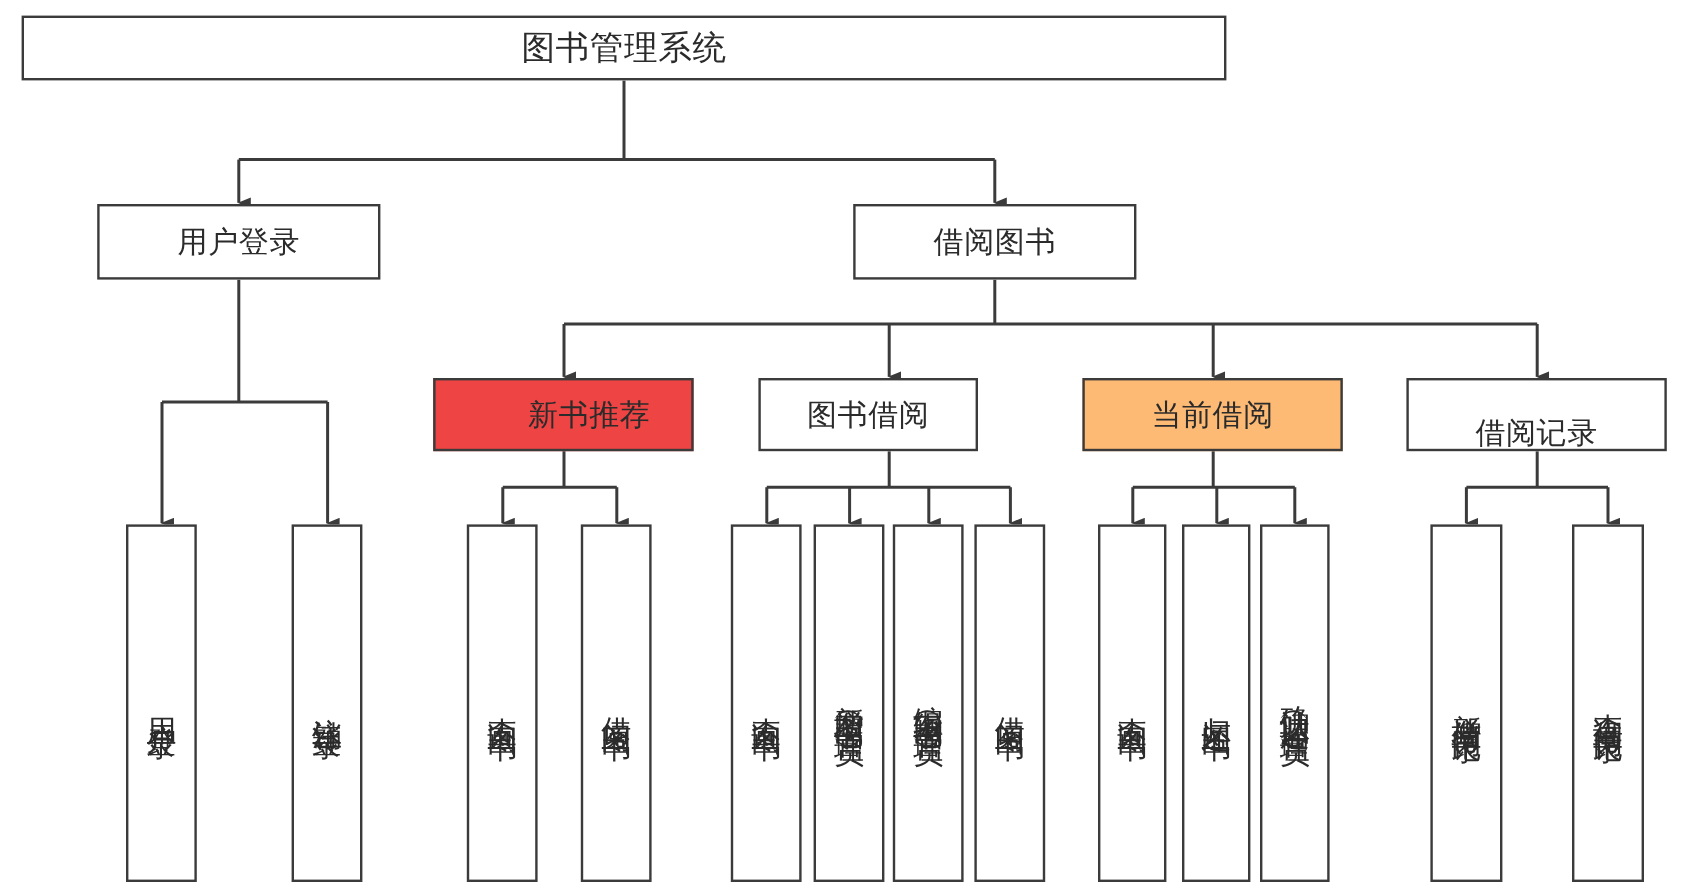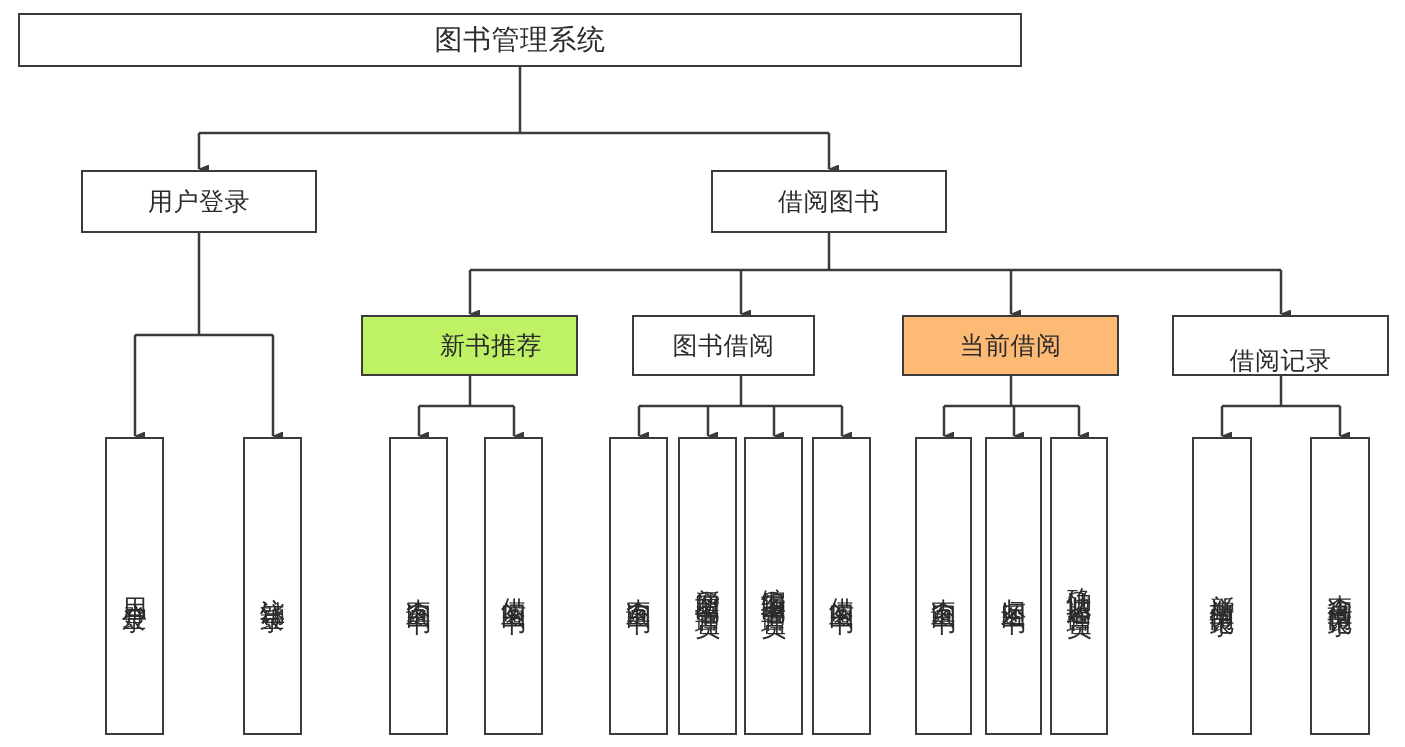--- a/index.html
+++ b/index.html
@@ -127,21 +127,21 @@
   <div id="nodes-layer">
       <div class="node horiz root" style="left: 18px; top: 13px; width: 1004px; height: 54px; border-color: rgb(59, 59, 59); background: rgb(255, 255, 255); color: rgb(43, 43, 43);">
         <span class="label">图书管理系统</span>
       </div>
       <div class="node horiz" style="left: 81px; top: 170px; width: 236px; height: 63px; border-color: rgb(59, 59, 59); background: rgb(255, 255, 255); color: rgb(43, 43, 43);">
         <span class="label">用户登录</span>
       </div>
       <div class="node horiz" style="left: 711px; top: 170px; width: 236px; height: 63px; border-color: rgb(59, 59, 59); background: rgb(255, 255, 255); color: rgb(43, 43, 43);">
         <span class="label">借阅图书</span>
       </div>
-      <div class="node horiz" style="left: 361px; top: 315px; width: 217px; height: 61px; border-color: rgb(59, 59, 59); background: #bef264; color: rgb(43, 43, 43); padding-left: 43px;">
+      <div class="node horiz" style="left: 361px; top: 315px; width: 217px; height: 61px; border-color: rgb(59, 59, 59); background: #ef4444; color: rgb(43, 43, 43); padding-left: 43px;">
         <span class="label">新书推荐</span>
       </div>
       <div class="node horiz" style="left: 632px; top: 315px; width: 183px; height: 61px; border-color: rgb(59, 59, 59); background: rgb(255, 255, 255); color: rgb(43, 43, 43);">
         <span class="label">图书借阅</span>
       </div>
       <div class="node horiz" style="left: 902px; top: 315px; width: 217px; height: 61px; border-color: rgb(59, 59, 59); background: #fdba74; color: rgb(43, 43, 43);">
         <span class="label">当前借阅</span>
       </div>
       <div class="node horiz" style="left: 1172px; top: 315px; width: 217px; height: 61px; border-color: rgb(59, 59, 59); background: rgb(255, 255, 255); color: rgb(43, 43, 43); align-items: flex-end;">
         <span class="label">借阅记录</span>

